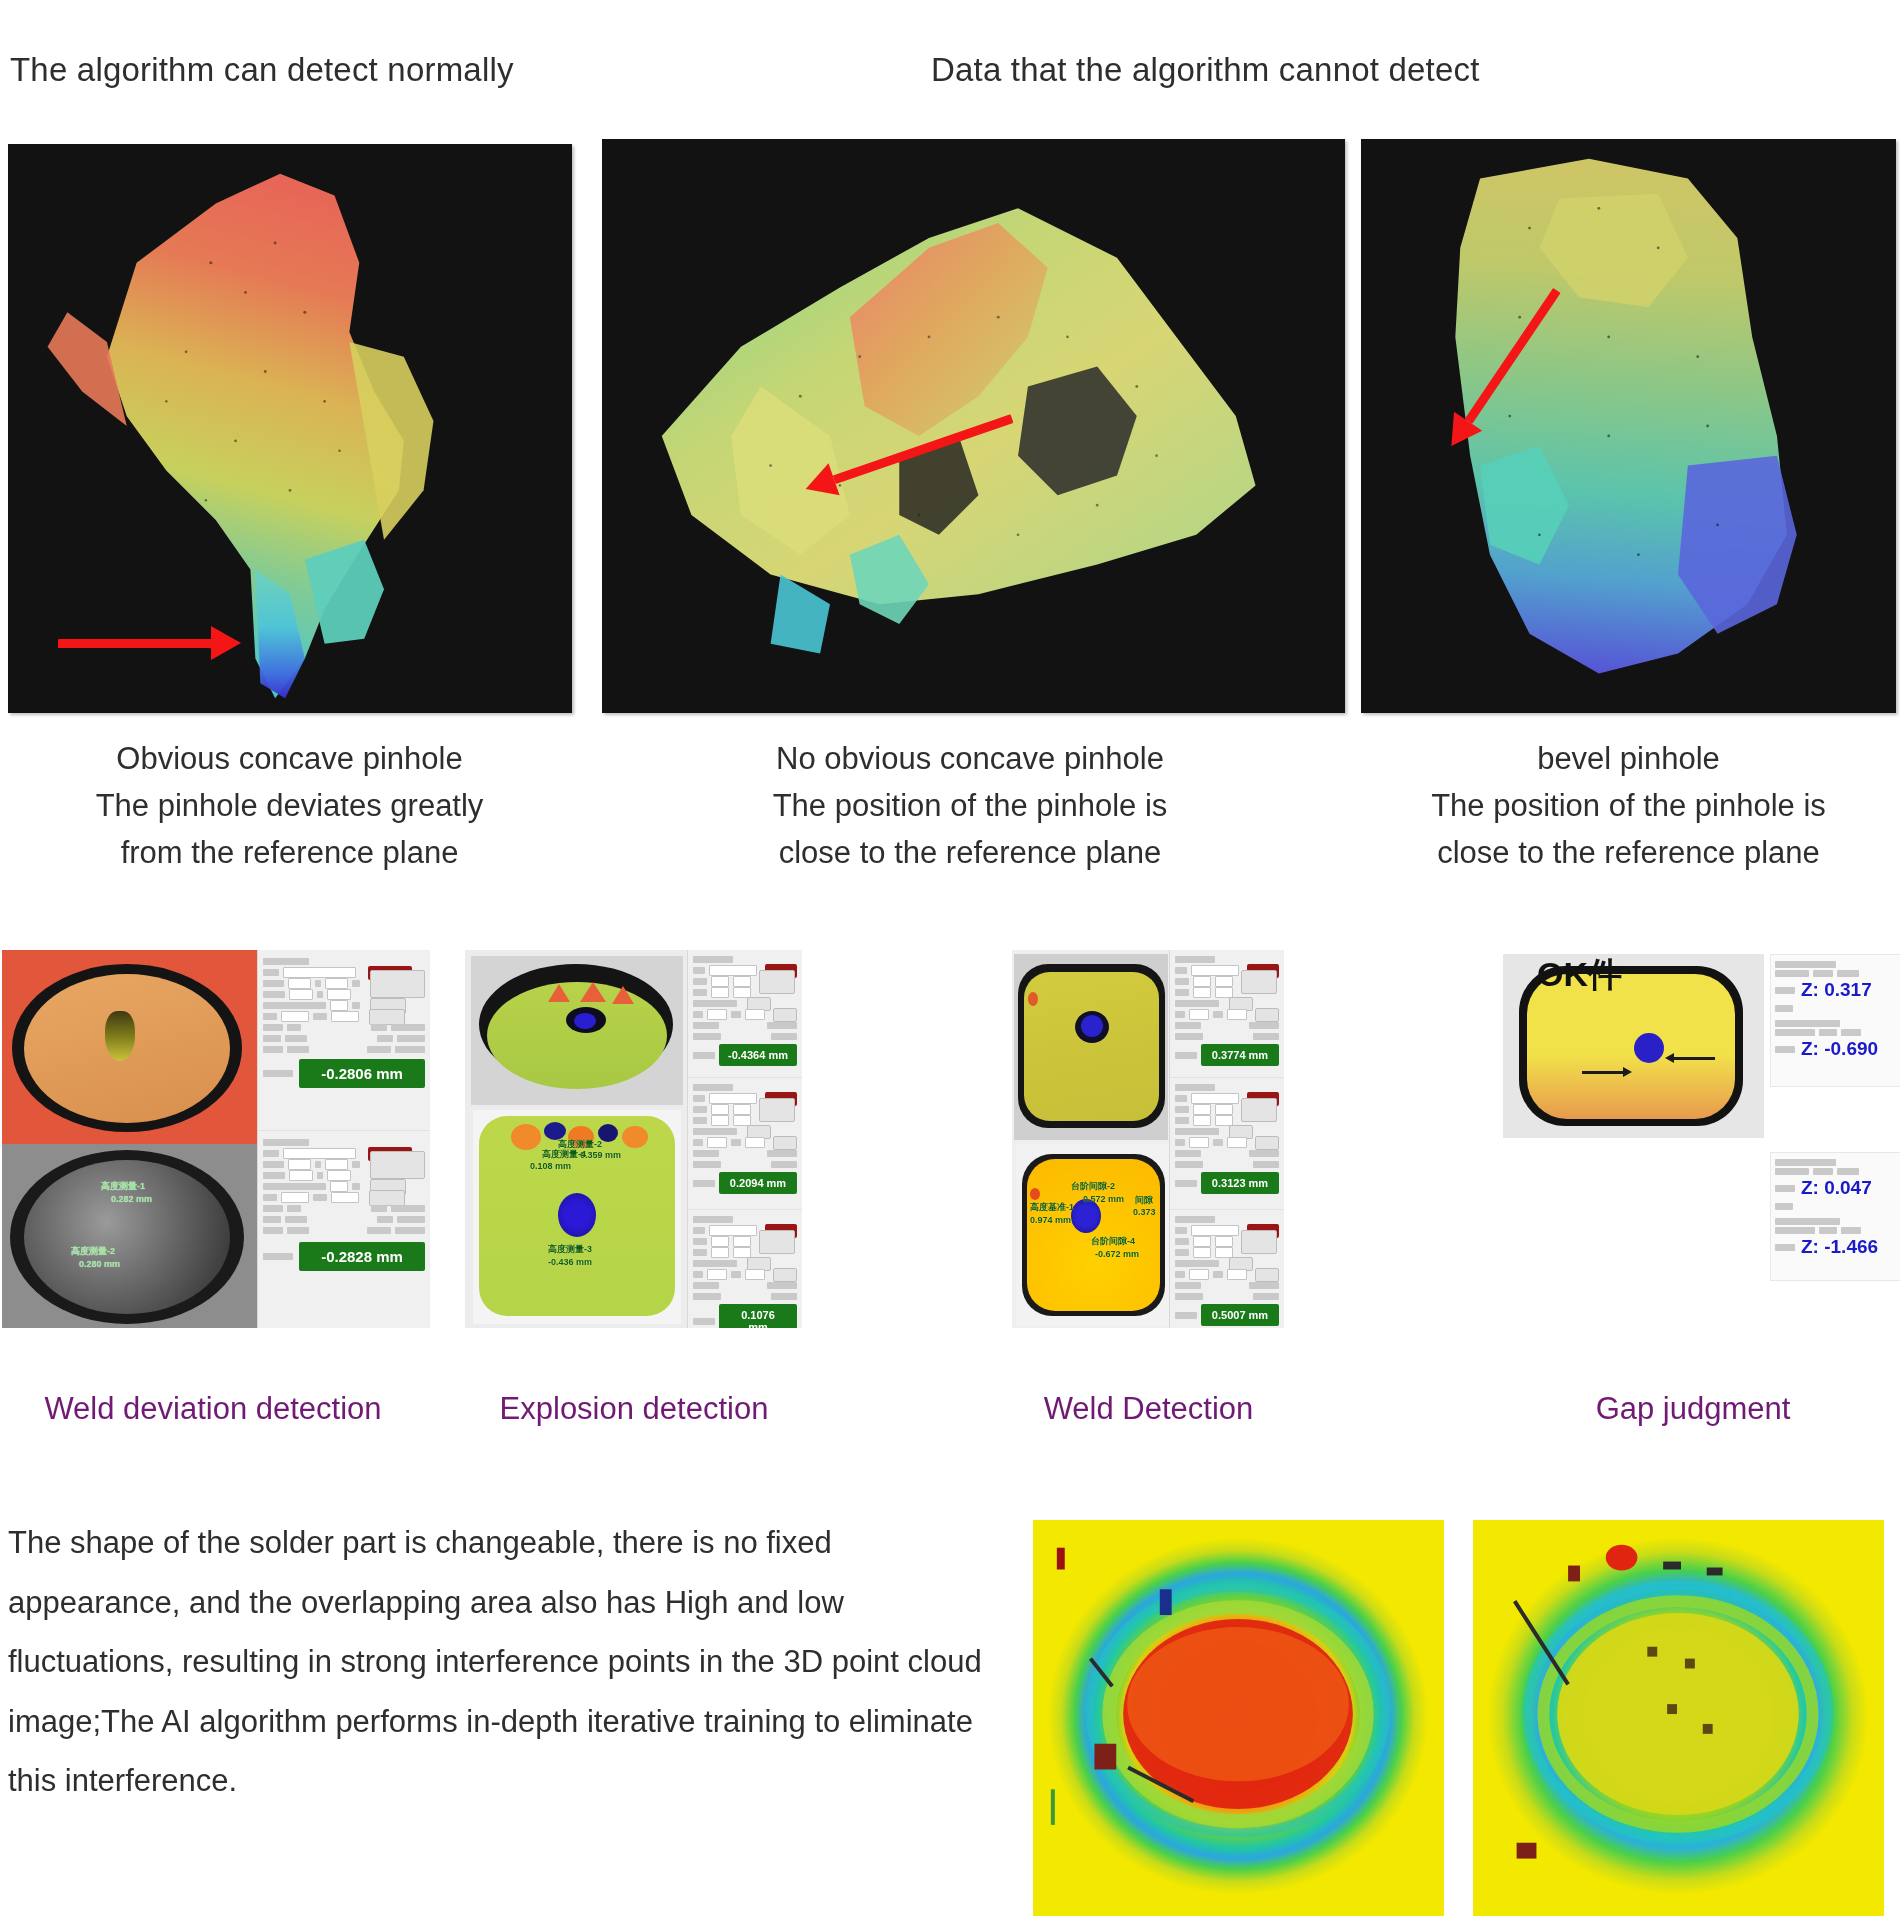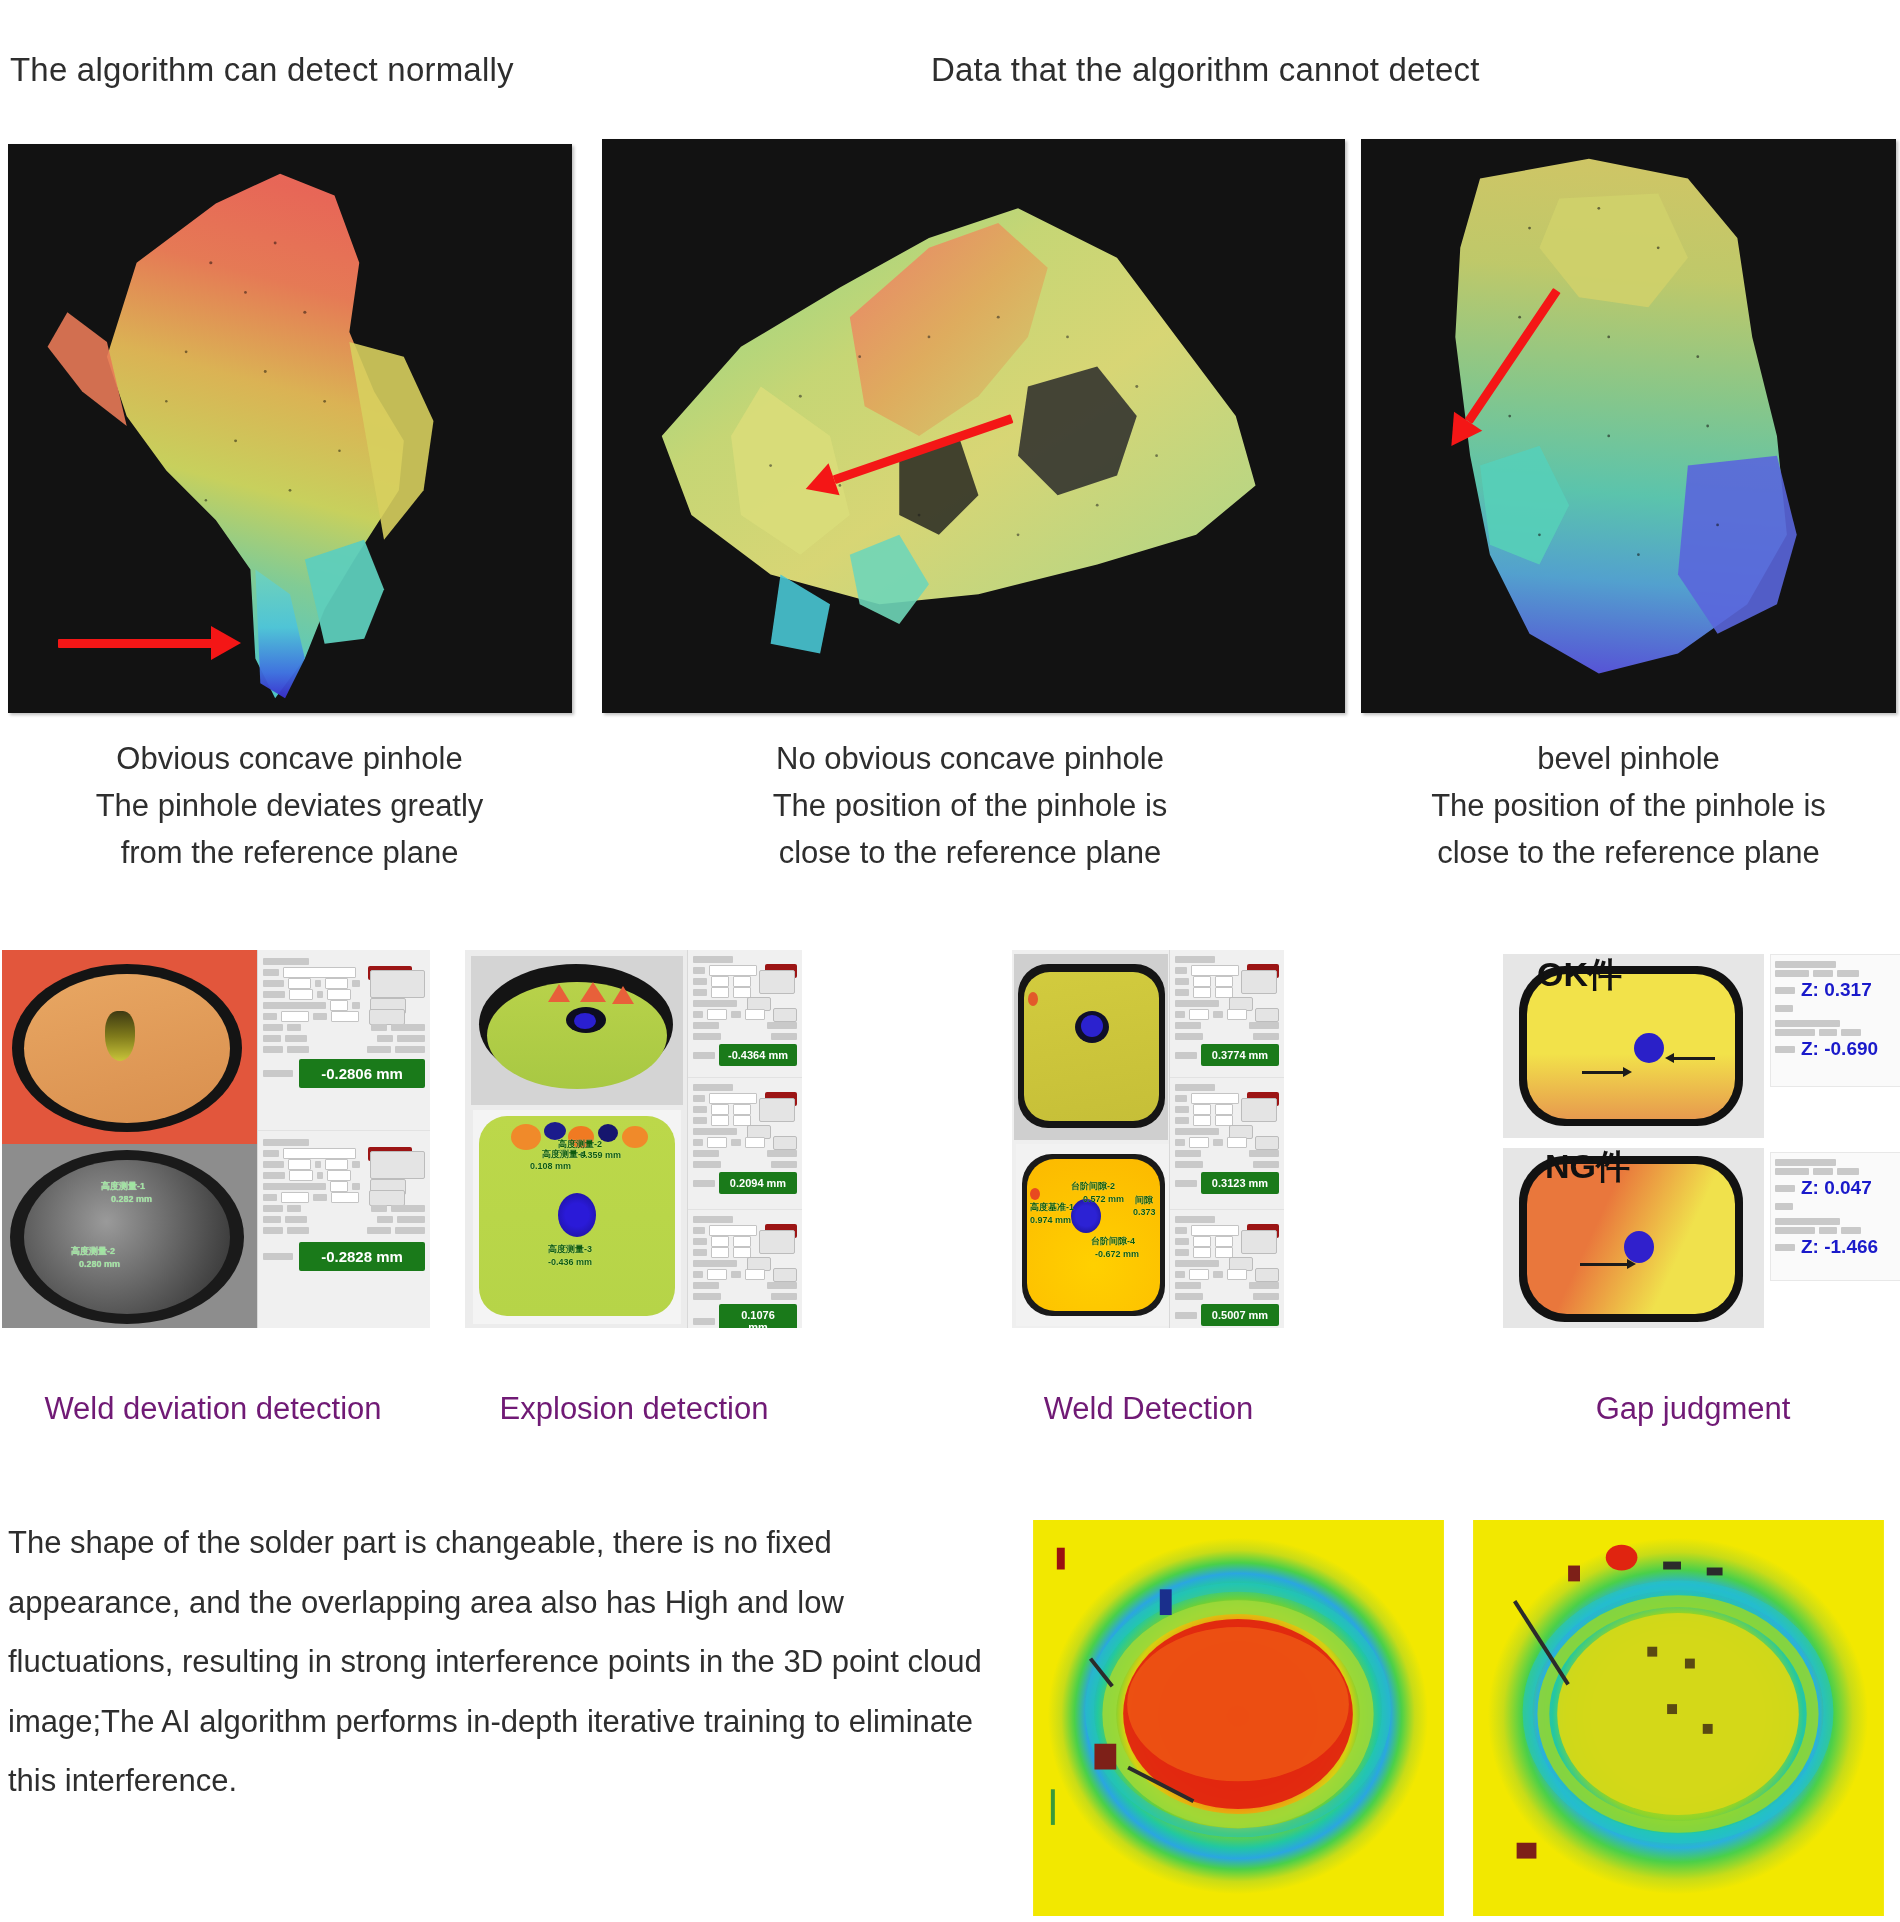--- a/index.html
+++ b/index.html
@@ -736,27 +736,20 @@
             <span class="g" style="width:20px"></span>
           </div>
         <div style="display:flex;align-items:center;margin:0 4px;">
             <span class="g" style="width:20px;margin-right:6px"></span>
             <span class="zlabel" style="position:relative;font-size:19px">Z: -0.690</span>
           </div>
       </div>
     </div>
 
     <div style="position:absolute;left:4px;top:198px;width:406px;height:180px;">
-      <div style="position:absolute;left:6px;top:0;width:261px;height:180px;background:#e6e6e6;overflow:hidden;">
-        <div class="oval" style="left:16px;top:8px;width:224px;height:166px;background:#121212;border-radius:46px;"></div>
-        <div class="oval" style="left:24px;top:16px;width:208px;height:150px;background:linear-gradient(115deg,#e9773c 35%,#f0e14c 70%);border-radius:40px;"></div>
-        <div class="oval" style="left:121px;top:83px;width:30px;height:32px;background:#3020cc;"></div>
-        <div class="okng" style="left:42px;top:-4px;">NG件</div>
-        <div class="barrow" style="left:77px;top:115px;width:48px;"></div>
-      </div>
       <div style="position:absolute;left:273px;top:4px;width:133px;height:127px;background:#fafafa;border:1px solid #e8e8e8;">
         <div class="ui-line" style="margin:6px 4px 2px 4px">
             <span class="g" style="width:61px"></span>
           </div>
         <div class="ui-line" style="margin:2px 4px">
             <span class="g" style="width:34px"></span>
             <span class="g" style="width:20px"></span>
             <span class="g" style="width:22px"></span>
           </div>
         <div style="display:flex;align-items:center;margin:0 4px;">

